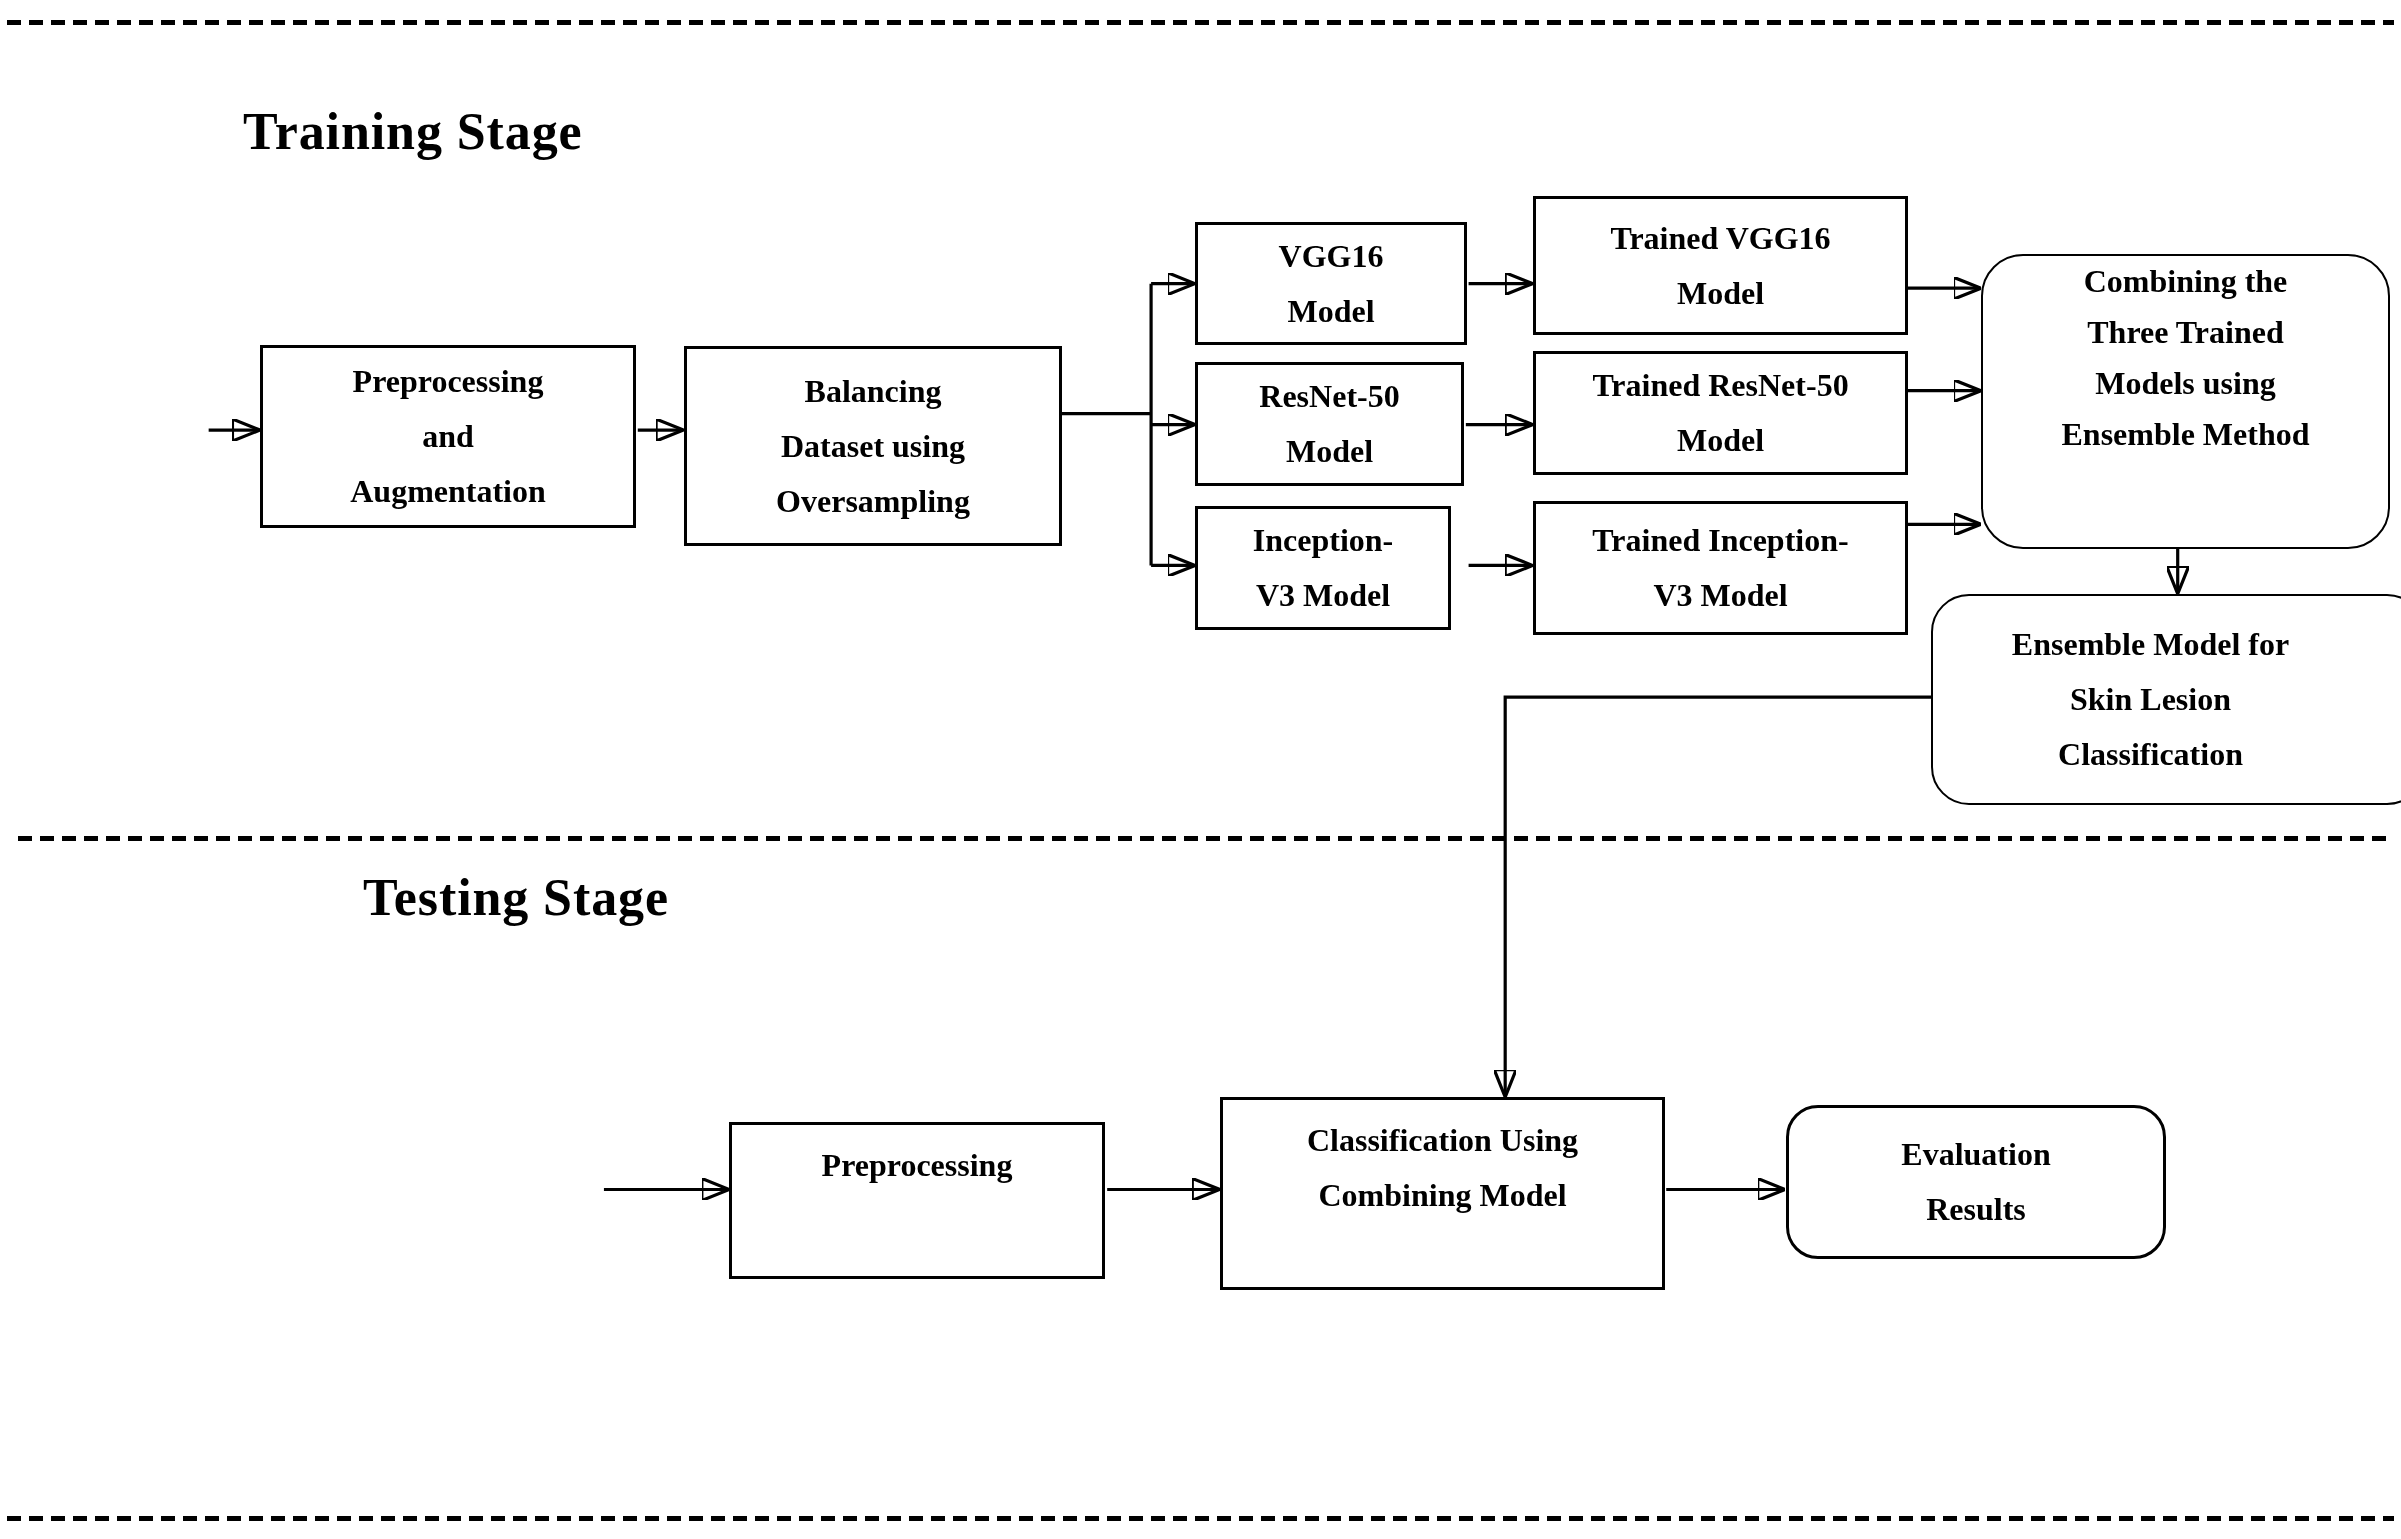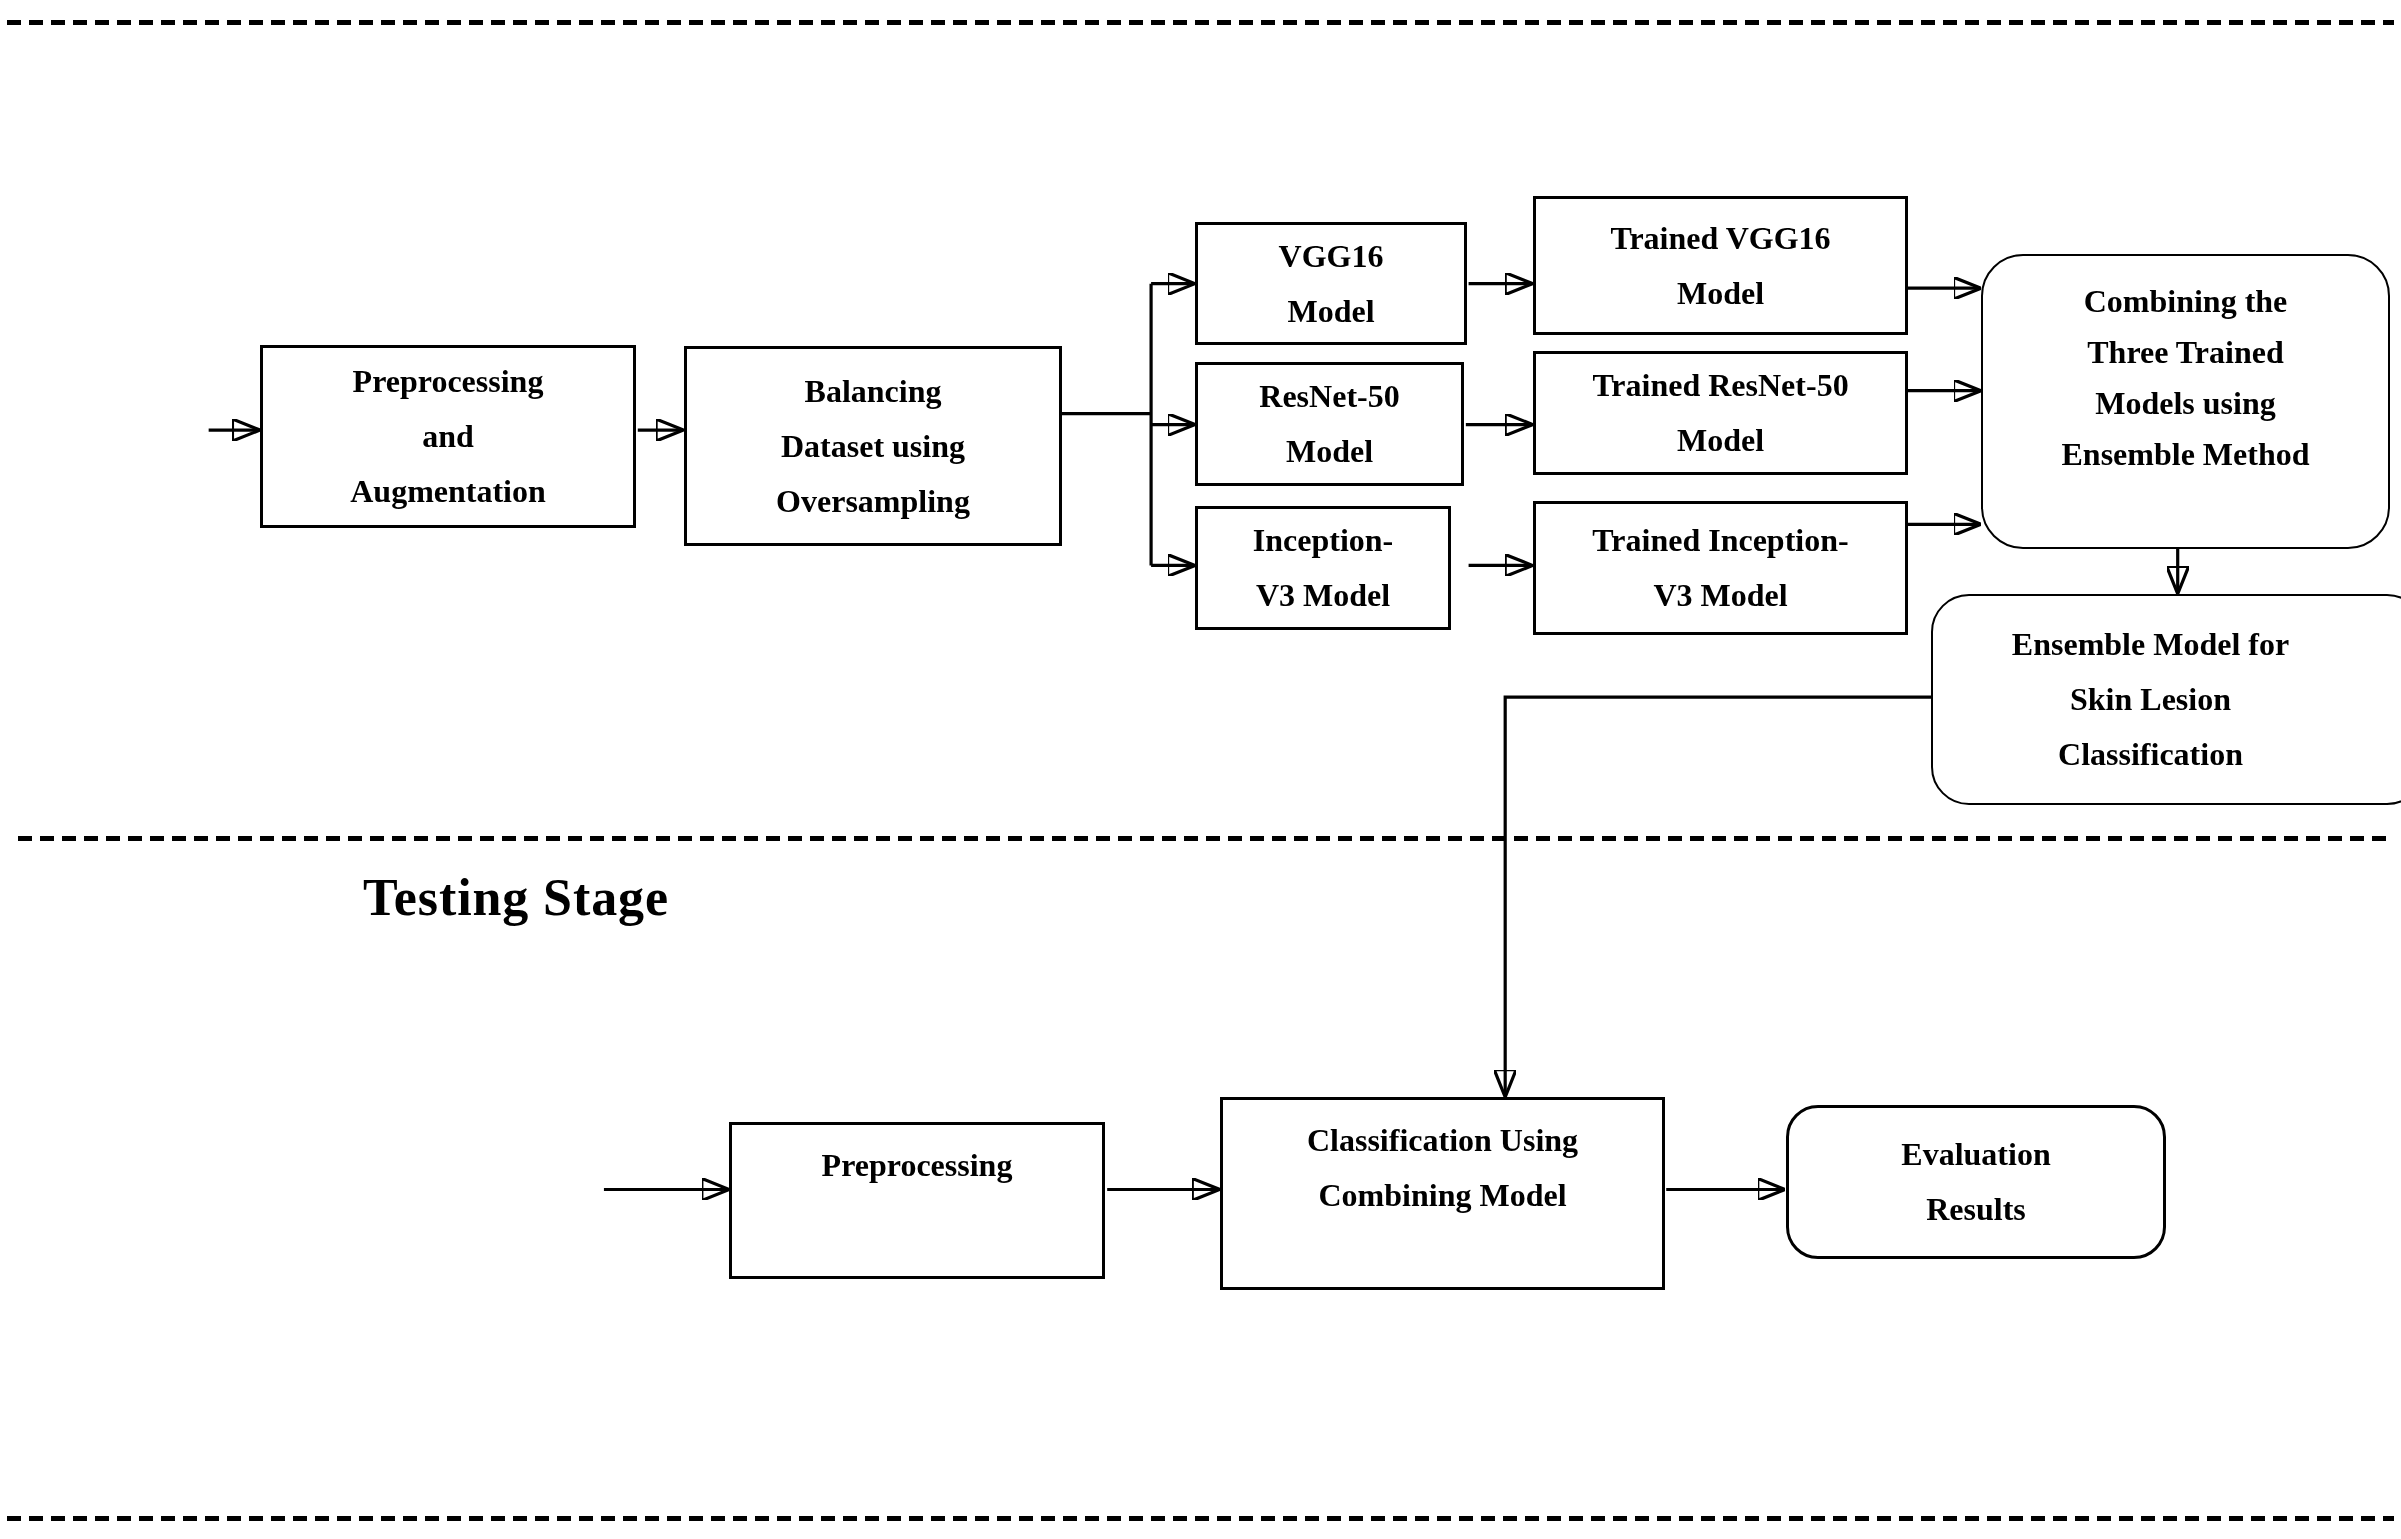--- a/index.html
+++ b/index.html
@@ -35,21 +35,21 @@
   }
   .box.round{
     border-width:2.7px;
     border-radius:42px;
   }
   .box.top-align{
     justify-content:flex-start;
     padding-top:13px;
   }
   .box .ln{display:block;white-space:nowrap;}
-  #node-combining{line-height:51px;justify-content:flex-start;padding-top:20px;}
+  #node-combining{line-height:51px;justify-content:flex-start;}
   .dash{
     position:absolute;
     height:4.6px;
     background:repeating-linear-gradient(to right,#000 0 13.7px,transparent 13.7px 22px);
   }
   #connector-layer{
     position:absolute;
     left:0;top:0;
     width:2401px;height:1539px;
     pointer-events:none;
@@ -62,20 +62,21 @@
 </style>
 </head>
 <body>
 
 <div id="canvas">
 
   <div class="dash" style="left:7.3px;top:20px;width:2387px;"></div>
   <div class="dash" style="left:18.3px;top:836px;width:2376px;"></div>
   <div class="dash" style="left:7.3px;top:1516px;width:2387px;"></div>
 
+  <div class="stage-title" style="left:243px;top:102px;">Training Stage</div>
   <div class="stage-title" style="left:315px;top:868px;margin-left:48px;">Testing Stage</div>
 
   <svg id="connector-layer" viewBox="0 0 2624 1682">
     <defs>
       <marker id="arr" markerUnits="userSpaceOnUse" markerWidth="30" markerHeight="24" refX="27" refY="12" orient="auto">
         <path d="M0,0 L30,12 L0,24 z" fill="#000" stroke="none"></path>
       </marker>
     </defs>
     <path d="M228,470 H281" marker-end="url(#arr)"></path>
     <path d="M697,470 H744" marker-end="url(#arr)"></path>

